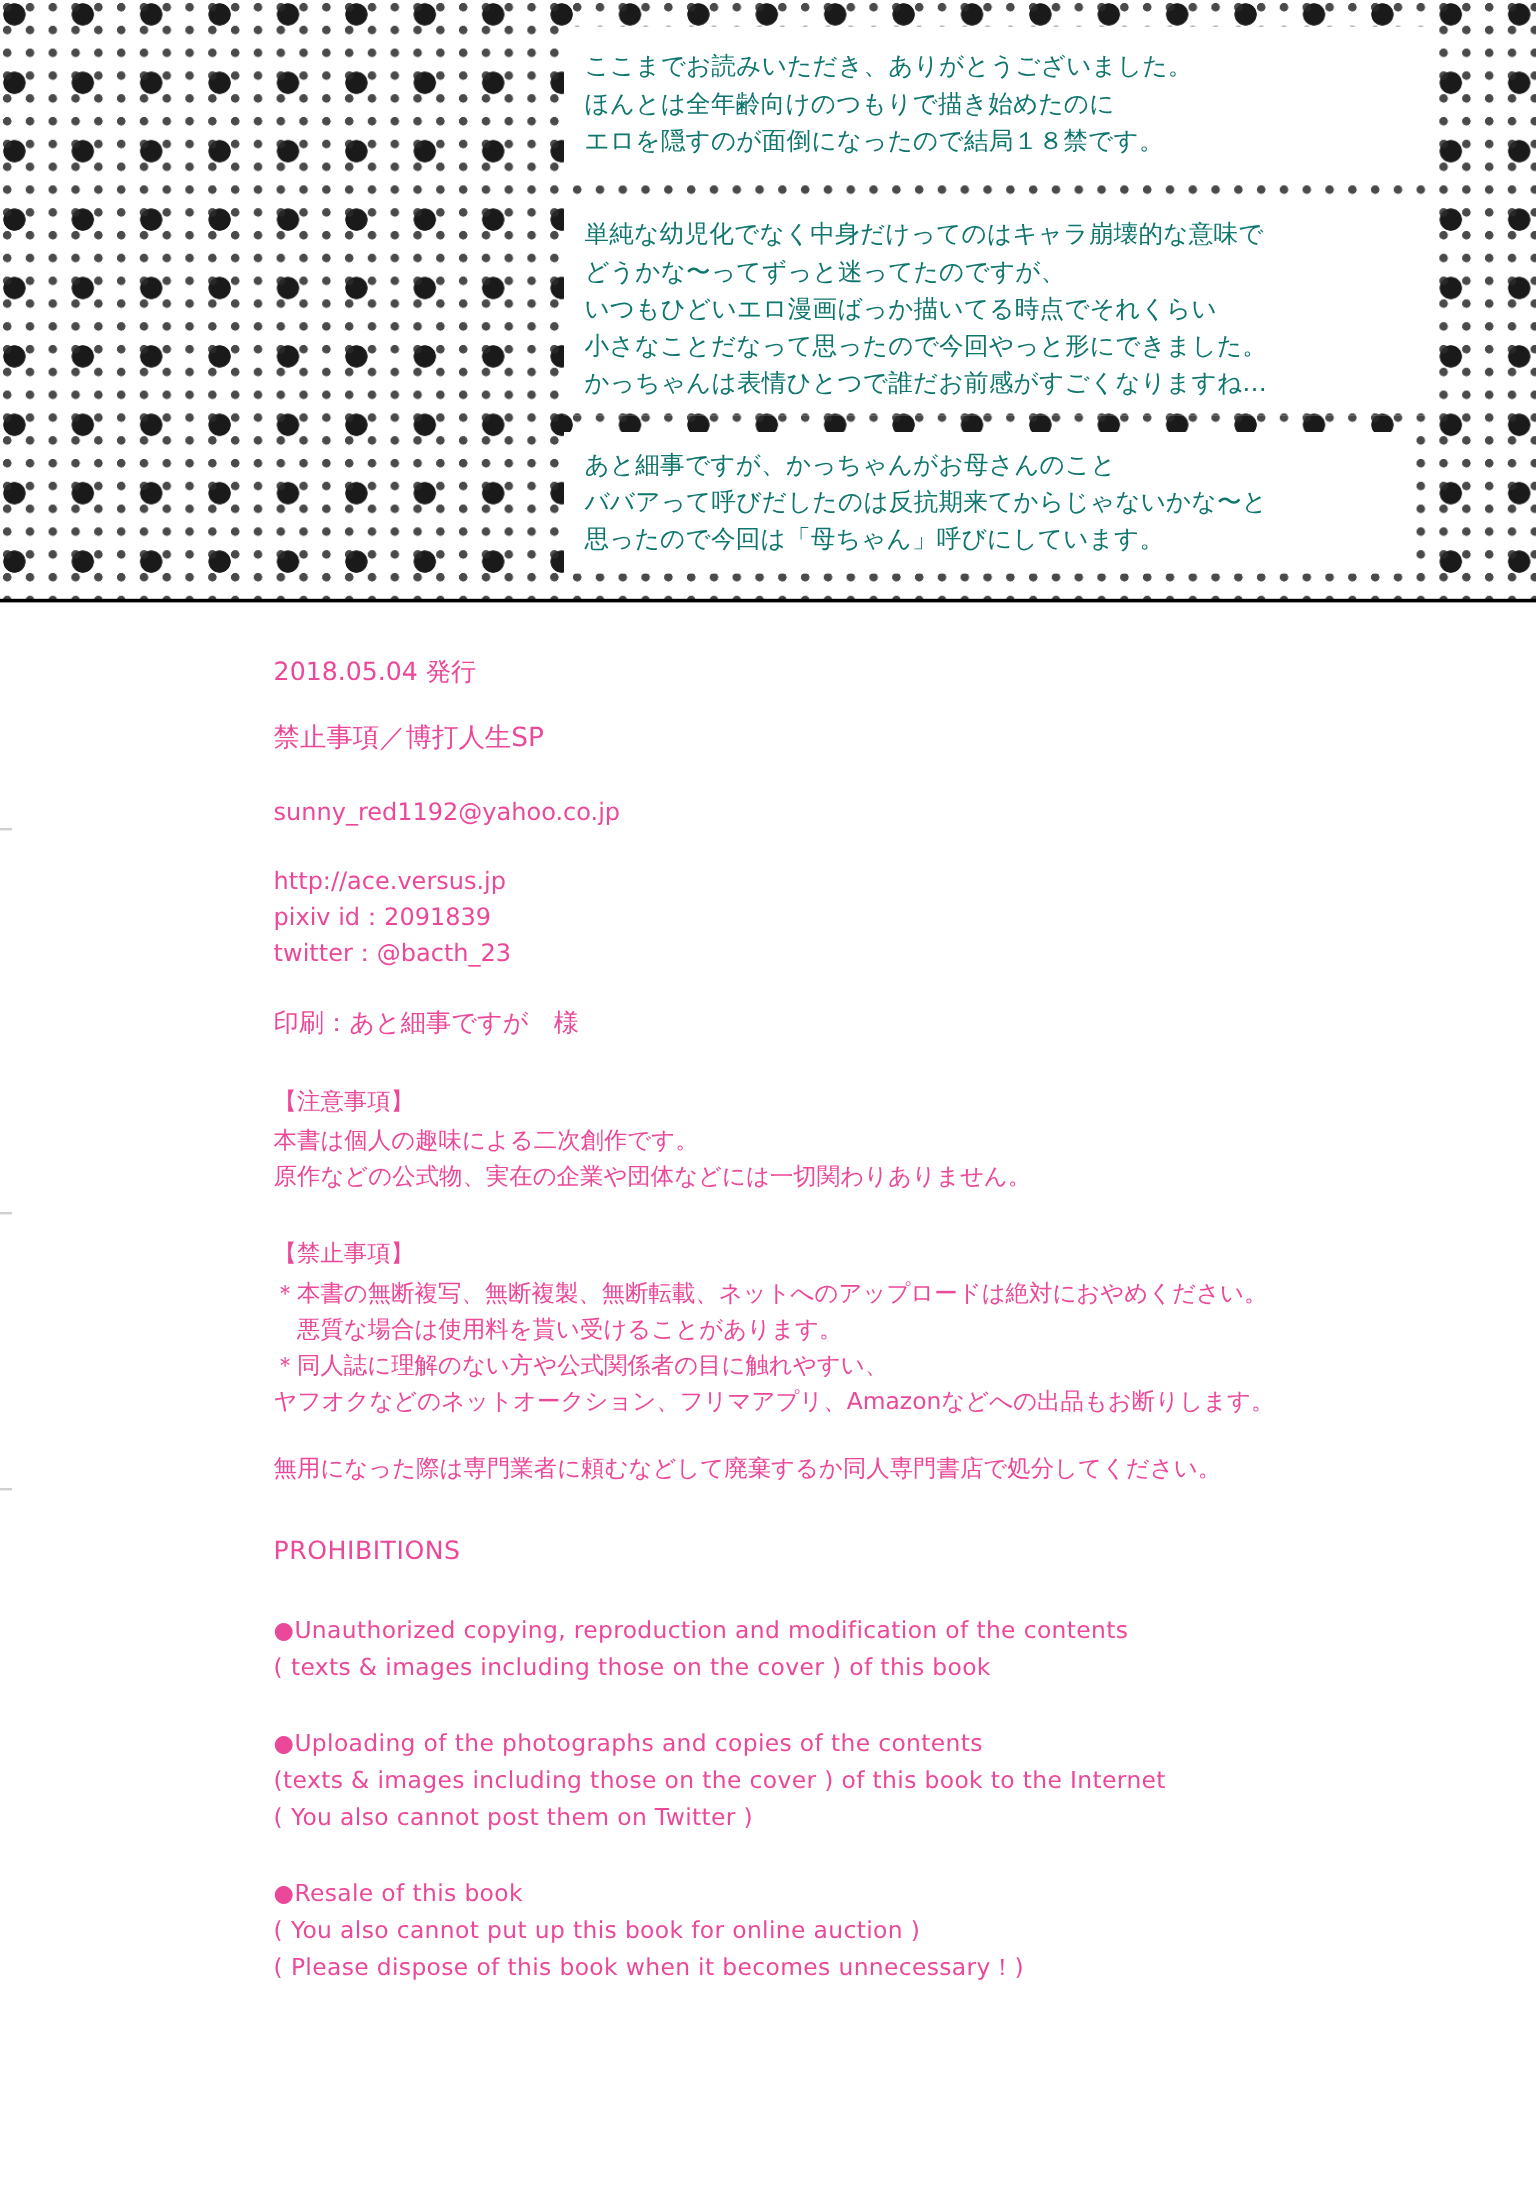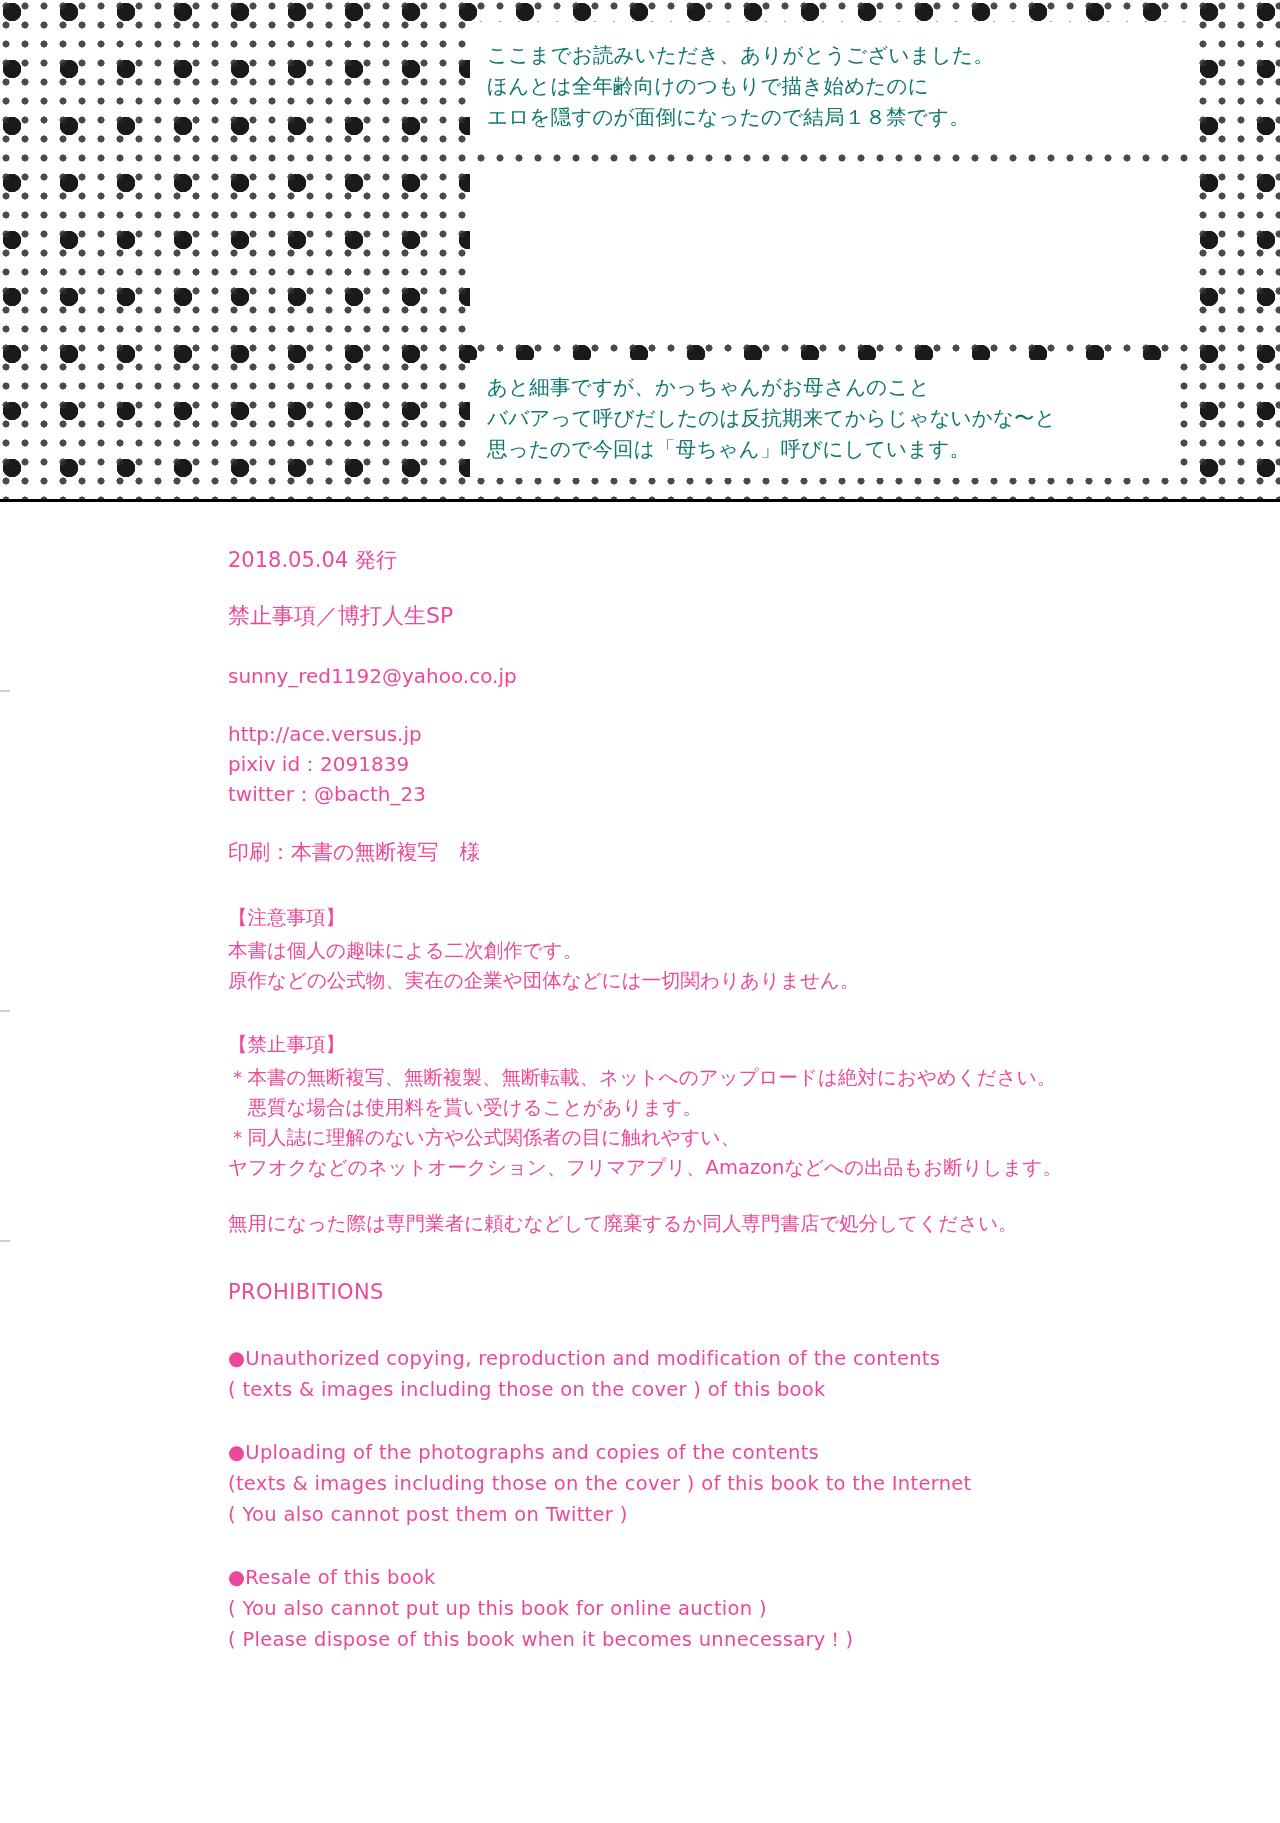--- a/index.html
+++ b/index.html
@@ -150,20 +150,25 @@
   <div class="knockout ko1"></div>
   <div class="wave wave-a"></div>
   <div class="knockout ko2"></div>
   <div class="wave wave-b"></div>
   <div class="knockout ko3"></div>
 
   <div class="aw-block" id="aw-p1">ここまでお読みいただき、ありがとうございました。
 ほんとは全年齢向けのつもりで描き始めたのに
 エロを隠すのが面倒になったので結局１８禁です。</div>
 
+  <div class="aw-block" id="aw-p2">単純な幼児化でなく中身だけってのはキャラ崩壊的な意味で
+どうかな〜ってずっと迷ってたのですが、
+いつもひどいエロ漫画ばっか描いてる時点でそれくらい
+小さなことだなって思ったので今回やっと形にできました。
+かっちゃんは表情ひとつで誰だお前感がすごくなりますね…</div>
 
   <div class="aw-block" id="aw-p3">あと細事ですが、かっちゃんがお母さんのこと
 ババアって呼びだしたのは反抗期来てからじゃないかな〜と
 思ったので今回は「母ちゃん」呼びにしています。</div>
 </div>
 
 <div id="panel-rule"></div>
 
 <div class="edge-mark" style="top:690px;"></div>
 <div class="edge-mark" style="top:1010px;"></div>
@@ -174,21 +179,21 @@
   <div class="c-line" id="pub-date">2018.05.04  発行</div>
 
   <div class="c-line" id="circle-name">禁止事項／博打人生SP</div>
 
   <div class="c-line" id="email">sunny_red1192@yahoo.co.jp</div>
 
   <div class="c-line" id="links">http://ace.versus.jp
 pixiv id：2091839
 twitter：@bacth_23</div>
 
-  <div class="c-line" id="printer">印刷：本書の無断複写　様</div>
+  <div class="c-line" id="printer">印刷：あと細事ですが　様</div>
 
   <div class="sec-head" id="notes-head">【注意事項】</div>
   <div class="sec-body" id="notes-body">本書は個人の趣味による二次創作です。
 原作などの公式物、実在の企業や団体などには一切関わりありません。</div>
 
   <div class="sec-head" id="ban-head">【禁止事項】</div>
   <div class="sec-body" id="ban-body">＊本書の無断複写、無断複製、無断転載、ネットへのアップロードは絶対におやめください。
 　悪質な場合は使用料を貰い受けることがあります。
 ＊同人誌に理解のない方や公式関係者の目に触れやすい、
 ヤフオクなどのネットオークション、フリマアプリ、Amazonなどへの出品もお断りします。</div>

